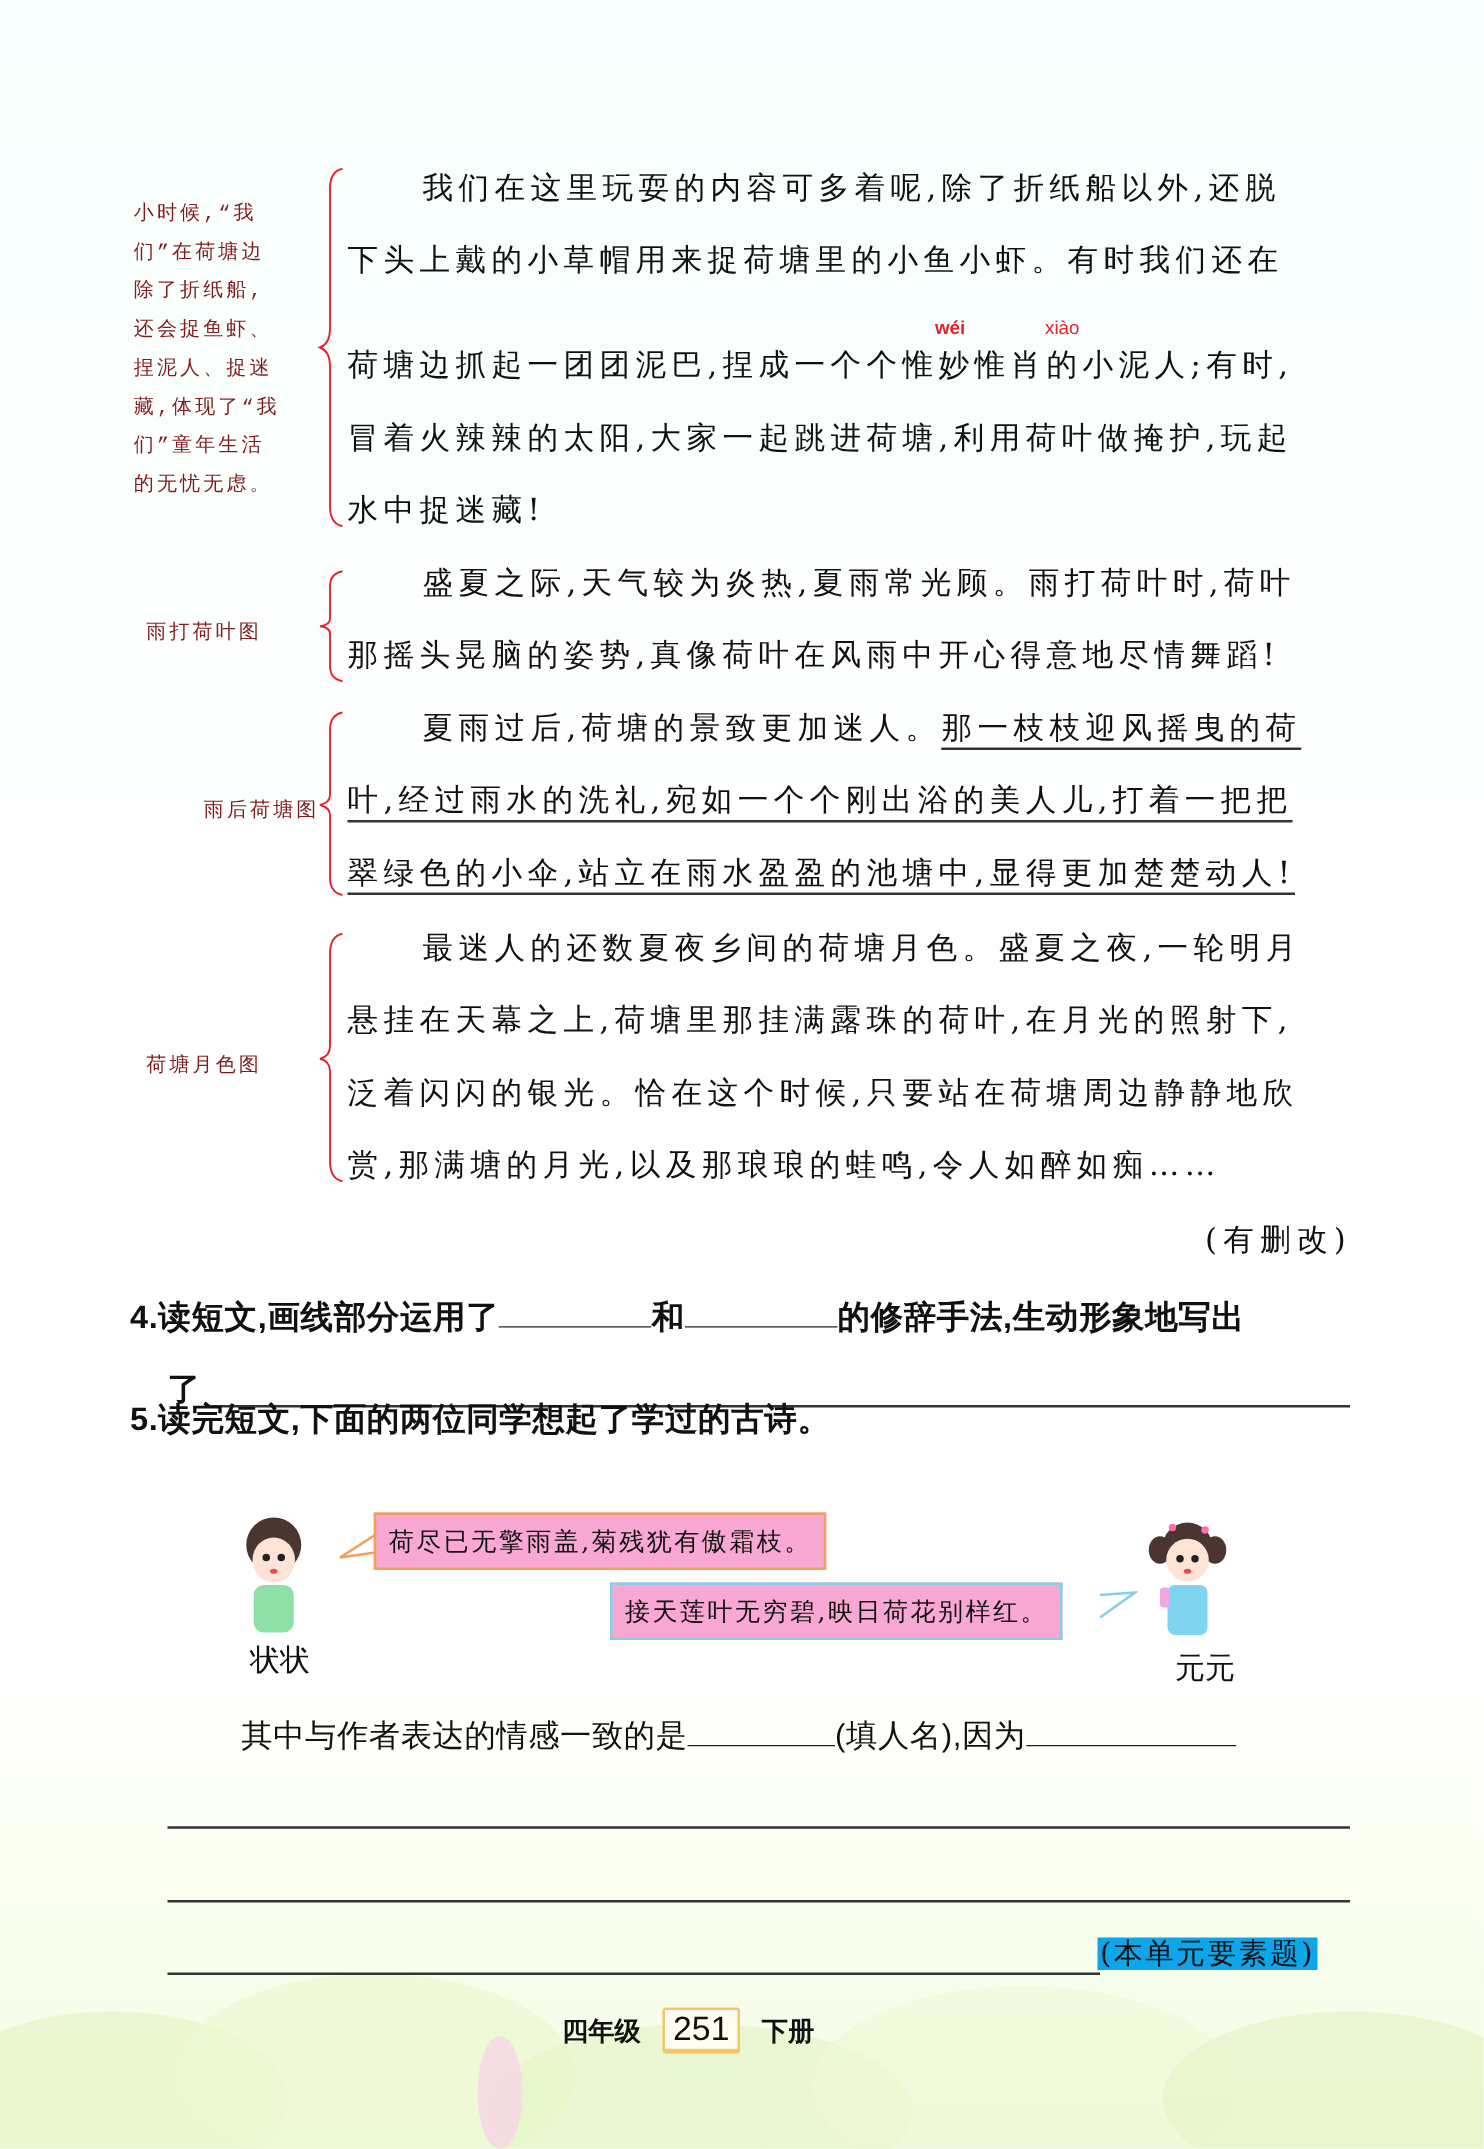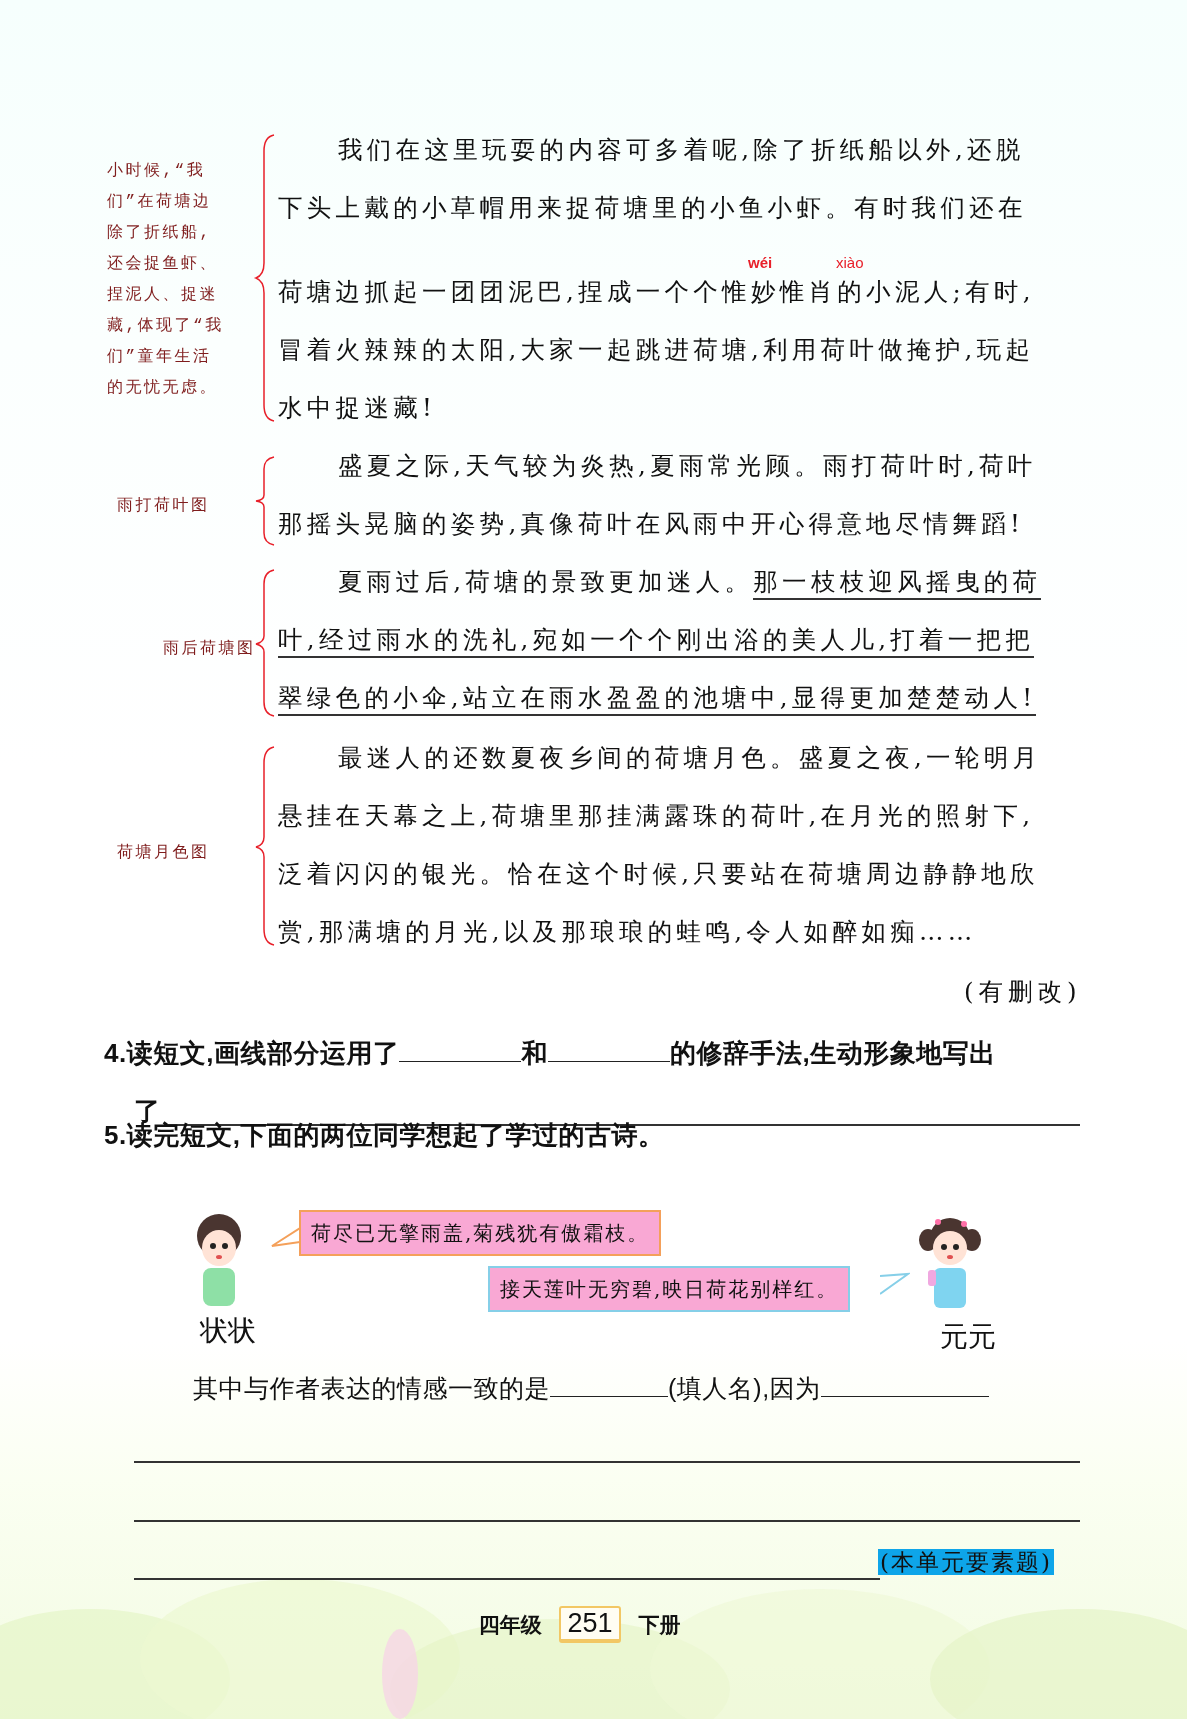--- a/index.html
+++ b/index.html
@@ -21,23 +21,23 @@
     font-family: Liberation Mono, monospace;
   }
   .pinyin { position:absolute; color:#e8202a; font-size:15px; font-family:"Liberation Sans", sans-serif; }
   .brace { position:absolute; }
   .q { position:absolute; font-family:"Liberation Sans","DejaVu Sans",sans-serif; font-size:26px; font-weight:bold; white-space:nowrap; letter-spacing:0.5px; }
   .blank { display:inline-block; border-bottom:1.5px solid #222; height:24px; vertical-align:baseline; }
   .answer-line { position:absolute; height:0; border-top:2px solid #333; }
   .bubble { position:absolute; background:#f9a8d4; font-size:20px; letter-spacing:2px; padding:0 10px; line-height:42px; white-space:nowrap; }
   .bubble.orange { border:2px solid #f4a05a; }
   .bubble.blue { border:2px solid #86cfe8; }
-  .char-name { position:absolute; font-family:Liberation Sans, sans-serif; font-size:28px; }
+  .char-name { position:absolute; font-family:Liberation Sans, sans-serif; font-size:24px; }
   .highlight { background:#0ea5e9; padding:0 2px; font-size:23px; letter-spacing:2px; }
-  .footer { position:absolute; top:1606px; left:0; width:1101px; text-align:center; font-family:"Liberation Sans","DejaVu Sans",sans-serif; font-weight:bold; font-size:21px;padding-left:29px; }
+  .footer { position:absolute; top:1606px; left:0; width:1101px; text-align:center; font-family:"Liberation Sans","DejaVu Sans",sans-serif; font-weight:bold; font-size:21px; }
 </style>
 </head>
 <body>
 
 <svg class="bg-lotus" viewBox="0 0 1187 230" preserveAspectRatio="none">
   <ellipse cx="90" cy="190" rx="140" ry="70" fill="#e6f5c8" opacity="0.7"></ellipse>
   <ellipse cx="300" cy="170" rx="160" ry="80" fill="#ecf8d2" opacity="0.7"></ellipse>
   <ellipse cx="560" cy="200" rx="170" ry="70" fill="#e5f4c4" opacity="0.6"></ellipse>
   <ellipse cx="820" cy="180" rx="170" ry="80" fill="#eef8d6" opacity="0.6"></ellipse>
   <ellipse cx="1080" cy="190" rx="150" ry="70" fill="#e6f4c8" opacity="0.7"></ellipse>

